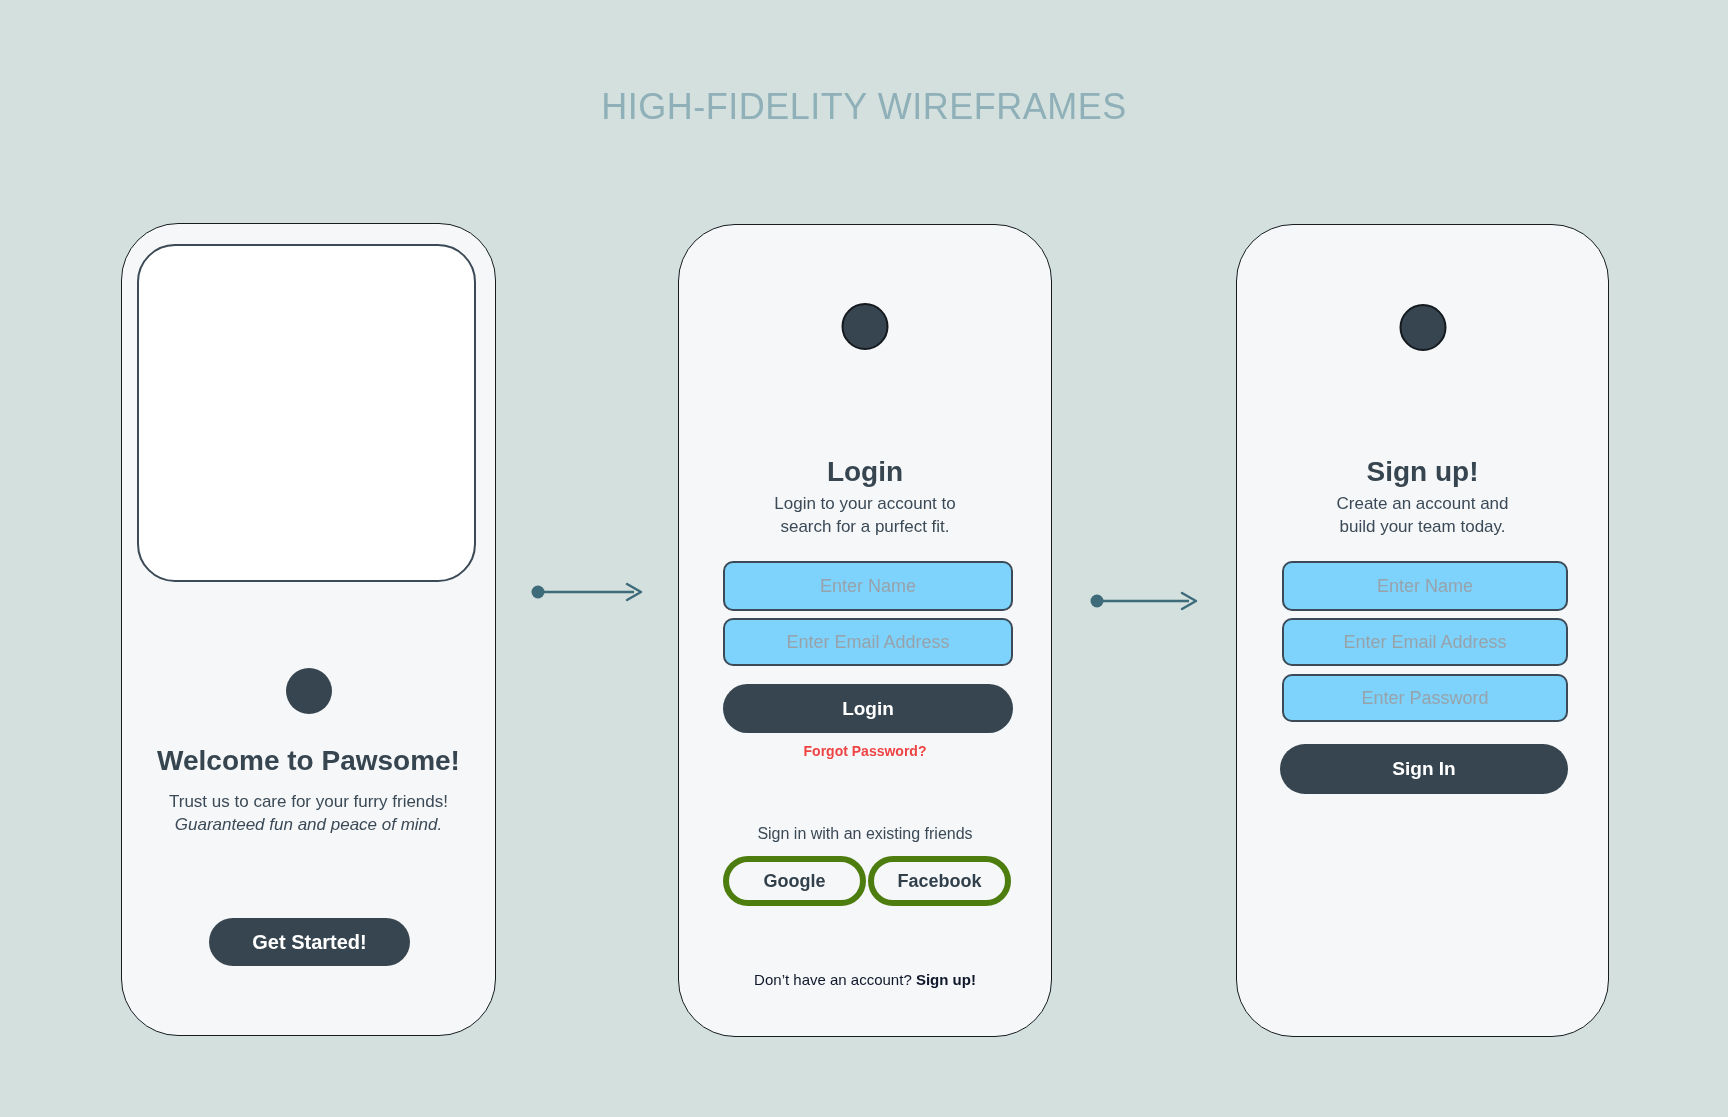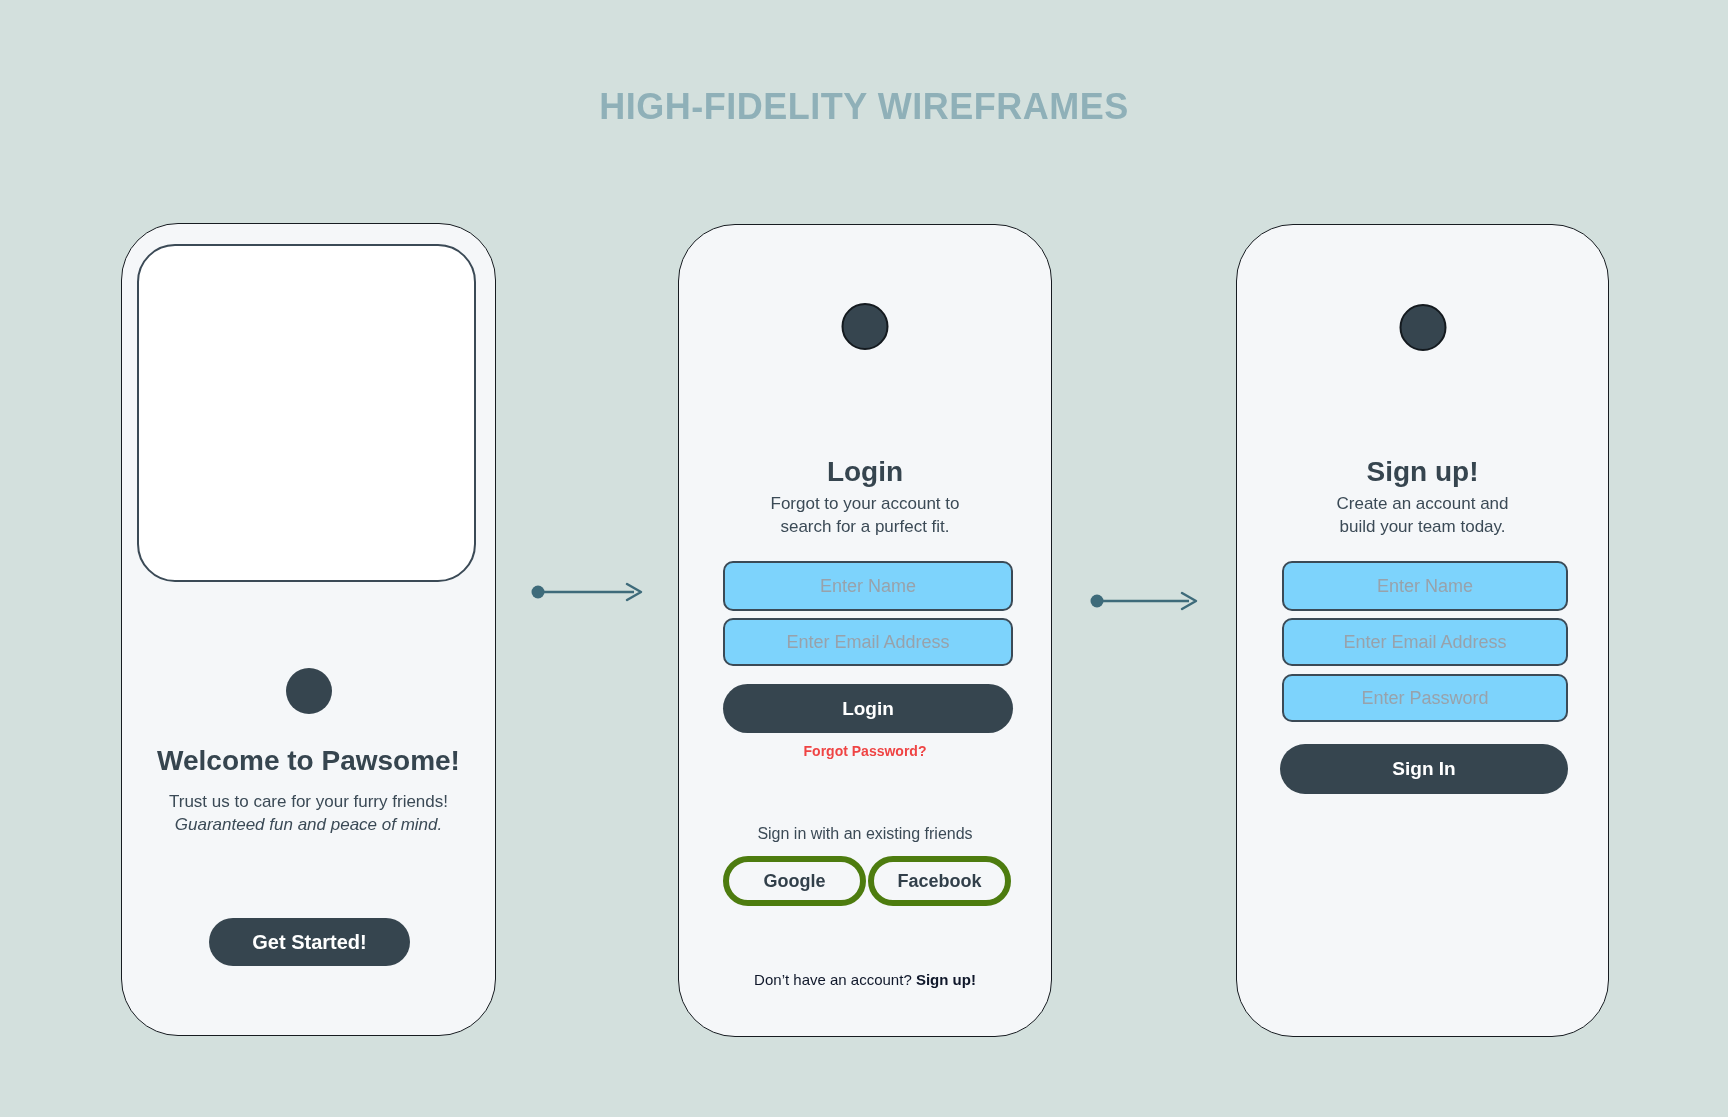--- a/index.html
+++ b/index.html
@@ -9,21 +9,21 @@
     overflow: hidden;
     background: #d3e0dd;
     font-family: "Liberation Sans", sans-serif;
     color: #3b4a56;
   }
   .page-title {
     position: absolute;
     top: 86px; left: 0; width: 1728px;
     text-align: center;
     font-size: 36px;
-    font-weight: bold;
+    font-weight: normal;
     letter-spacing: 0.5px;
     color: #8fb0b8;
   }
   .phone {
     position: absolute;
     width: 375px; height: 813px;
     background: #f5f7f9;
     border: 1px solid #171c21;
     border-radius: 57px;
     box-sizing: border-box;
@@ -175,21 +175,21 @@
 <svg class="flow-arrow" style="left:531px; top:580px;" width="116" height="24" viewBox="0 0 116 24">
   <circle cx="7" cy="12" r="6.5" fill="#3e6b7a"></circle>
   <line x1="7" y1="12" x2="103" y2="12" stroke="#3e6b7a" stroke-width="2.5"></line>
   <polyline points="96,4 110,12 96,20" fill="none" stroke="#3e6b7a" stroke-width="2.5" stroke-linecap="round" stroke-linejoin="round"></polyline>
 </svg>
 
 <div class="phone" id="phone-login">
   <div class="logo-circle ringed"></div>
   <div class="h1">Login</div>
   <div class="subtext">
-    <div>Forgot to your account to</div>
+    <div>Login to your account to</div>
     <div>search for a purfect fit.</div>
   </div>
   <input class="text-input input-name" type="text" placeholder="Enter Name" style="">
   <input class="text-input input-email" type="text" placeholder="Enter Email Address" style="">
   <button class="pill-btn">Login</button>
   <div class="small-bold-link">Forgot Password?</div>
   <div class="caption">Sign in with an existing friends</div>
   <button class="social-btn google-btn">Google</button>
   <button class="social-btn facebook-btn">Facebook</button>
   <div class="footer-note"><span>Don’t have an account? </span><span class="bold-link">Sign up!</span></div>

